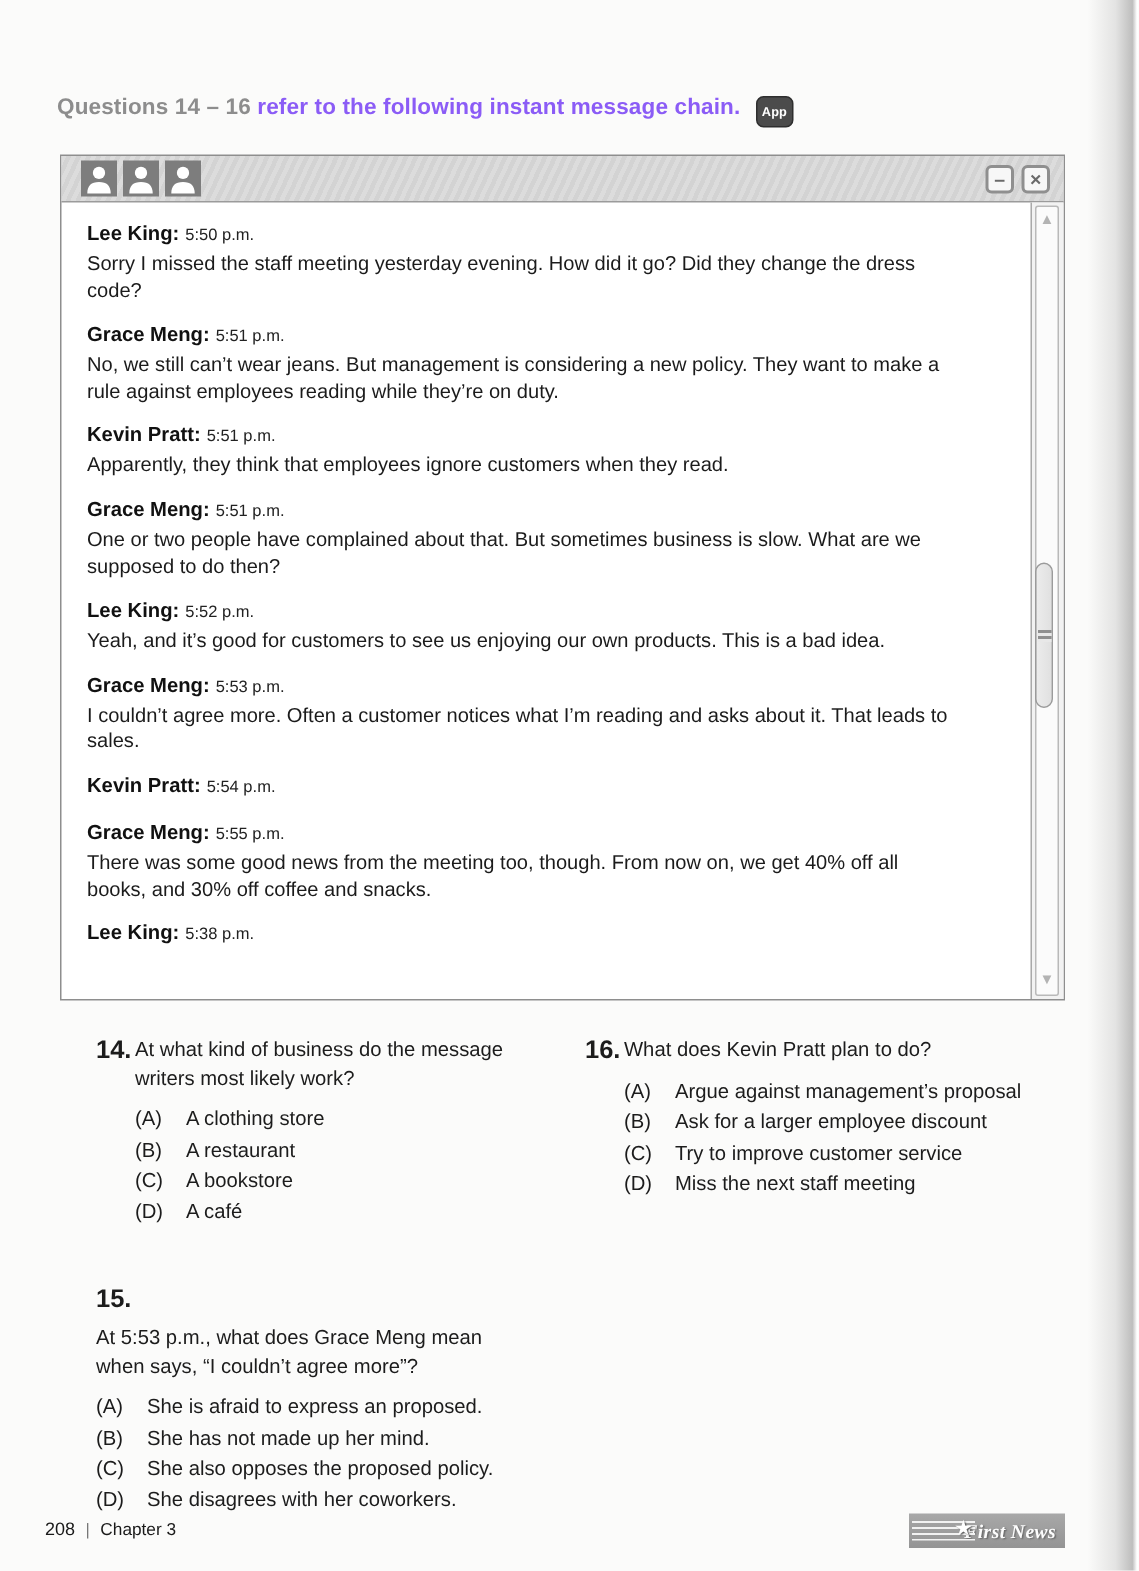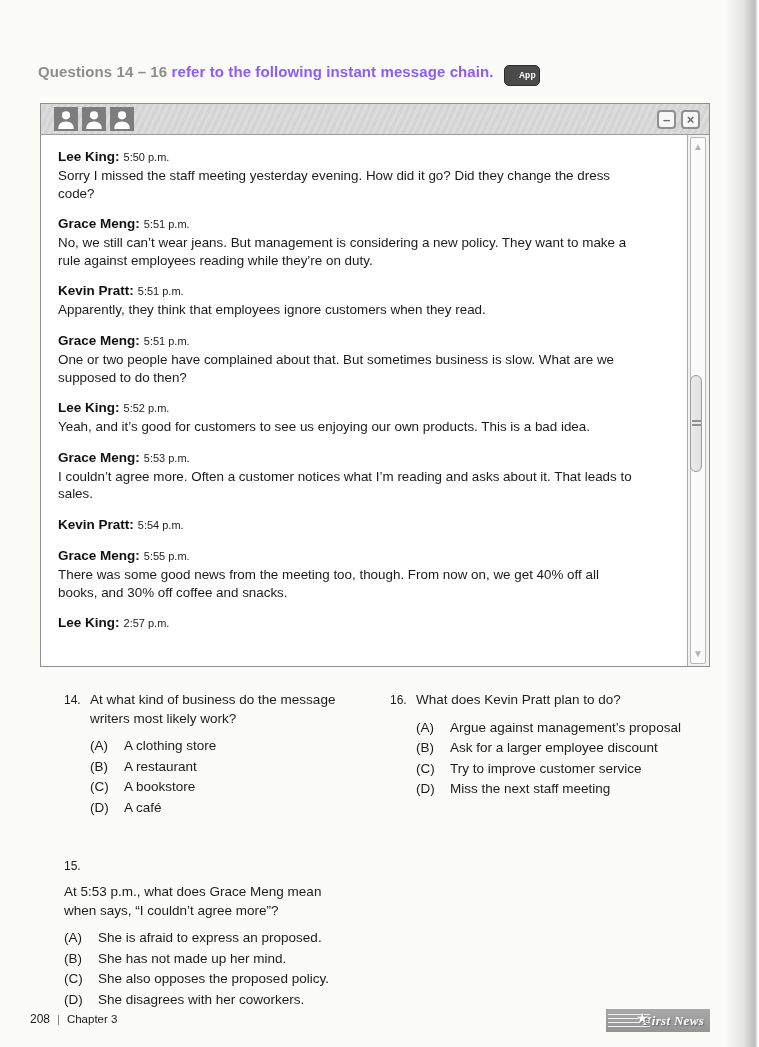--- a/index.html
+++ b/index.html
@@ -16,21 +16,21 @@
     background:linear-gradient(to right, rgba(120,120,120,0) 0%, rgba(120,120,120,0.18) 55%, rgba(90,90,90,0.38) 88%, rgba(255,255,255,0.9) 97%);
     pointer-events:none; z-index:50;
   }
   
   .header { position:absolute; left:38px; top:63px; font-size:15px; font-weight:bold; letter-spacing:.1px; }
   .q-range { color:#8d8d8d; }
   .h-rest { color:#8b5cf6; }
   .app-badge {
     display:inline-block; background:#4b4b4b; color:#fff;
     font-size:8.5px; font-weight:bold; line-height:1;
-    padding:5px 3px 5px 14px; border-radius:5px; vertical-align:-1px; margin-left:6px;
+    padding:5px 3px 5px 3px; border-radius:5px; vertical-align:-1px; margin-left:6px;
     border:1px solid #2e2e2e;
   }
   
   .chat-window {
     position:absolute; left:40px; top:103px; width:670px; height:564px;
     border:1px solid #8e8e8e; background:#fff; display:flex; flex-direction:column;
   }
   .titlebar {
     height:31px; flex:0 0 31px;
     background:repeating-linear-gradient(115deg, #dcdcdc 0 3px, #d3d3d3 3px 6px);
@@ -76,21 +76,21 @@
     width:9px; height:8px;
     background:repeating-linear-gradient(to bottom,#8f8f8f 0 2px,#e8e8e8 2px 4px);
     display:block;
   }
   
   .questions { position:absolute; left:64px; top:691px; display:flex; }
   .q-col1 { width:326px; }
   .q-col2 { width:345px; }
   .question { display:flex; margin-bottom:0; }
   .question.gap-top { margin-top:39px;flex-direction:column; }
-  .q-num { flex:0 0 26px; font-weight:normal; font-size:12px; line-height:18.5px; }
+  .q-num { flex:0 0 26px; font-weight:bold; font-size:17px; line-height:18.5px; }
   .q-body { flex:1; }
   .q-text { font-size:13.5px; line-height:18.5px; margin-bottom:8px; }
   .q-col1 .q-text { max-width:268px; }
   .option { display:flex; font-size:13.5px; line-height:20.5px; }
   .opt-letter { flex:0 0 34px; }
   .opt-text { flex:1; }
   
   .footer-left { position:absolute; left:30px; top:1012px; font-size:12px; color:#1a1a1a; }
   .page-num { font-weight:normal; }
   .footer-sep { color:#777; margin:0 7px; font-size:11px; }
@@ -172,21 +172,21 @@
         <div class="msg-text">I couldn’t agree more. Often a customer notices what I’m reading and asks about it. That leads to sales.</div>
       </div>
       <div class="message">
         <div class="msg-head"><span class="msg-name">Kevin Pratt:</span><span class="msg-time">5:54 p.m.</span></div>
       </div>
       <div class="message">
         <div class="msg-head"><span class="msg-name">Grace Meng:</span><span class="msg-time">5:55 p.m.</span></div>
         <div class="msg-text">There was some good news from the meeting too, though. From now on, we get 40% off all books, and 30% off coffee and snacks.</div>
       </div>
       <div class="message">
-        <div class="msg-head"><span class="msg-name">Lee King:</span><span class="msg-time">2:57 p.m.</span></div>
+        <div class="msg-head"><span class="msg-name">Lee King:</span><span class="msg-time">5:38 p.m.</span></div>
 
       </div>
     </div>
     <div class="scrollbar">
       <div class="scroll-track">
         <span class="scroll-arrow up">▲</span>
         <span class="scroll-arrow down">▼</span>
       </div>
       <div class="scroll-thumb">
           <span class="grip"></span>

